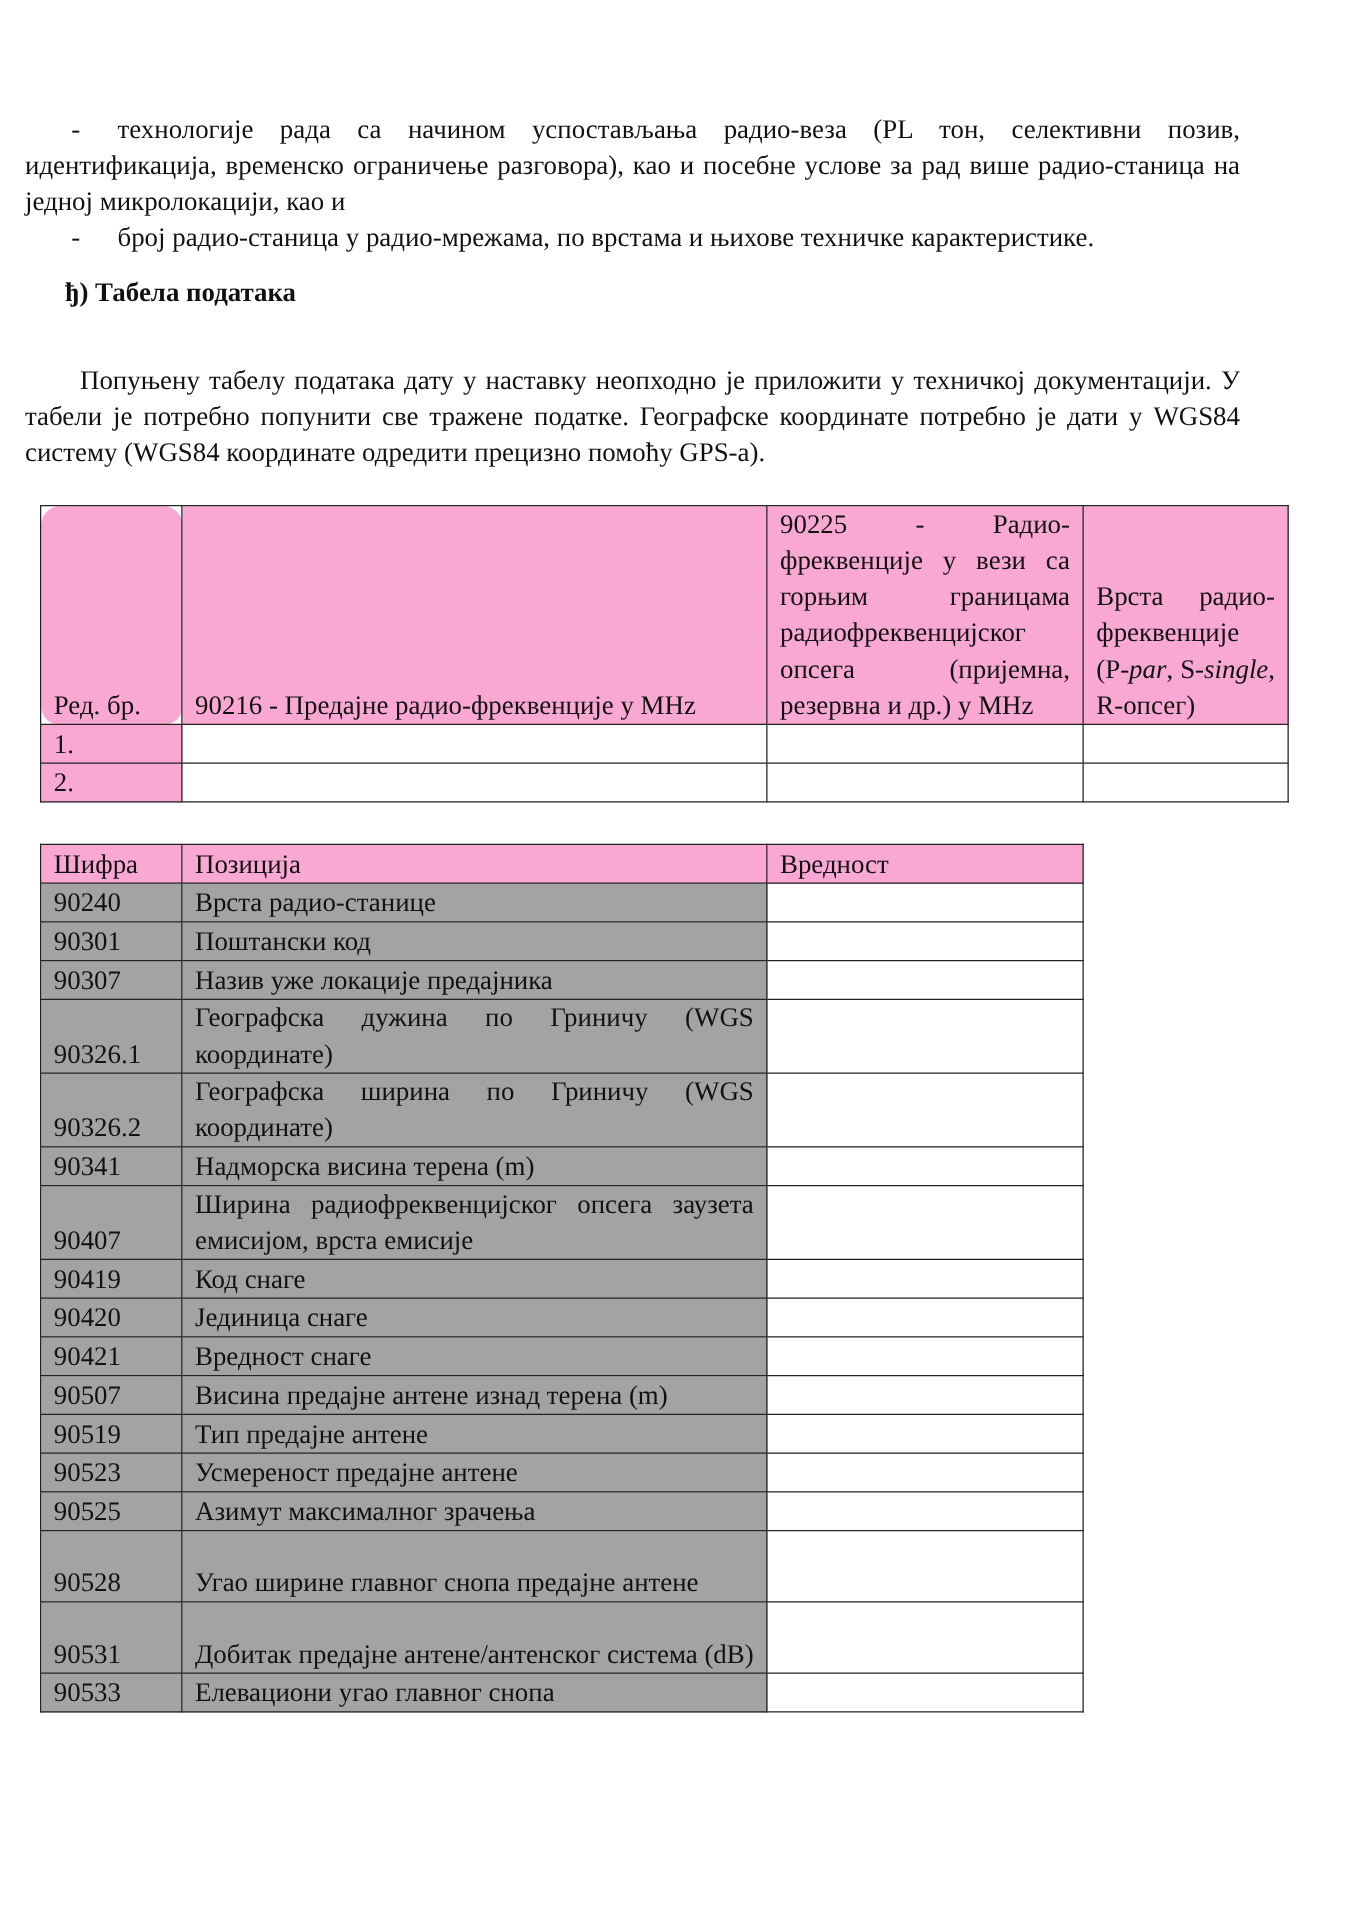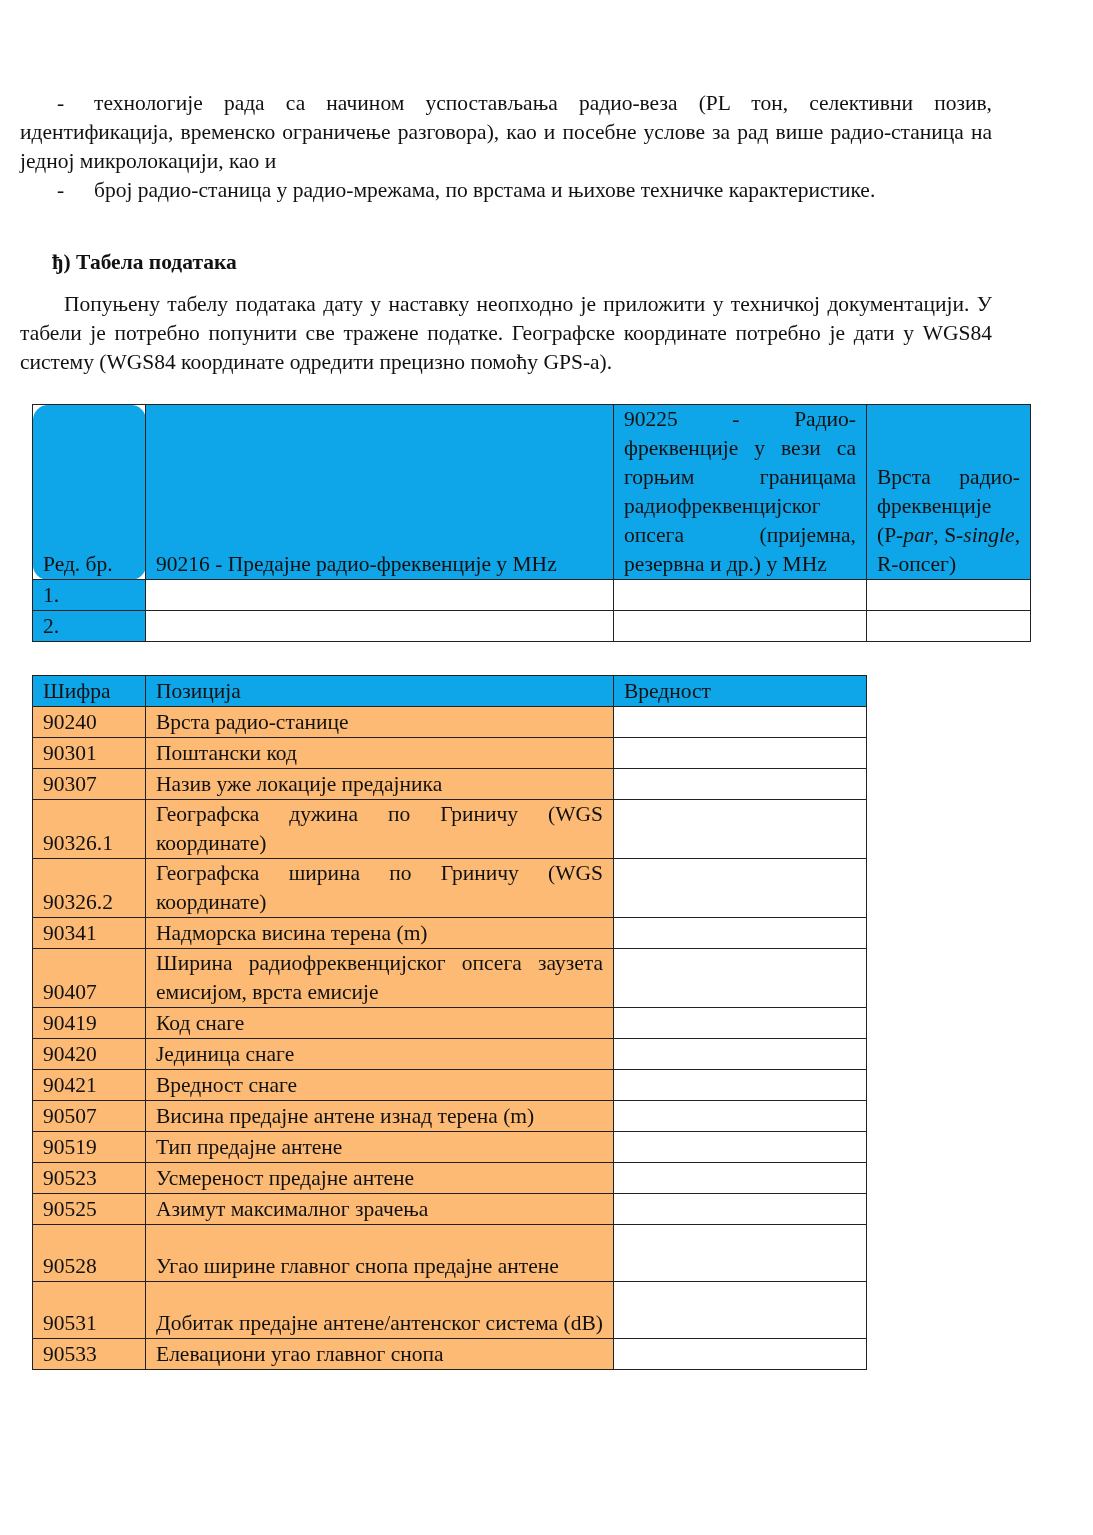--- a/index.html
+++ b/index.html
@@ -7,31 +7,31 @@
     width: 1093px; height: 1535px; position: relative; overflow: hidden;
     font-family: "Liberation Serif", "DejaVu Serif", serif;
     color: #111; font-size: 21.5px; line-height: 29px;
   }
   .para {
     position: absolute; left: 20px; width: 972px; margin: 0;
     text-align: justify;
   }
   .bullet-item { position: absolute; left: 20px; width: 972px; text-indent: 37px; text-align: justify; }
   .bullet-dash { display: inline-block; width: 37px; text-indent: 0; }
-  .heading { position: absolute; left: 52px; top: 248px; font-weight: bold; }
+  .heading { position: absolute; left: 52px; top: 220px; font-weight: bold; }
   .indent { text-indent: 44px; }
 
   table { border-collapse: collapse; position: absolute; table-layout: fixed; }
   td, th {
     border: 1.5px solid #222; padding: 0 10px; font-weight: normal;
     vertical-align: bottom; text-align: left; line-height: 29px;
     font-size: 21.5px;
   }
-  .hdr { background: #0ea5e9; }
-  .lt  { background: #fdba74; }
+  .hdr { background: #f9a8d4; }
+  .lt  { background: #a3a3a3; }
   .just { text-align: justify; text-align-last: left; }
 
   #freq-table { left: 32px; top: 404px; width: 998px; }
   #freq-table td { height: 30px; }
   #param-table { left: 32px; top: 675px; width: 834px; }
   #param-table td { height: 30px; }
   #param-table tr.tall td { height: 56px; }
   .hdr-cell-tall { height: 172px !important; border-radius: 15px; }
   i { font-style: italic; }
 </style>

